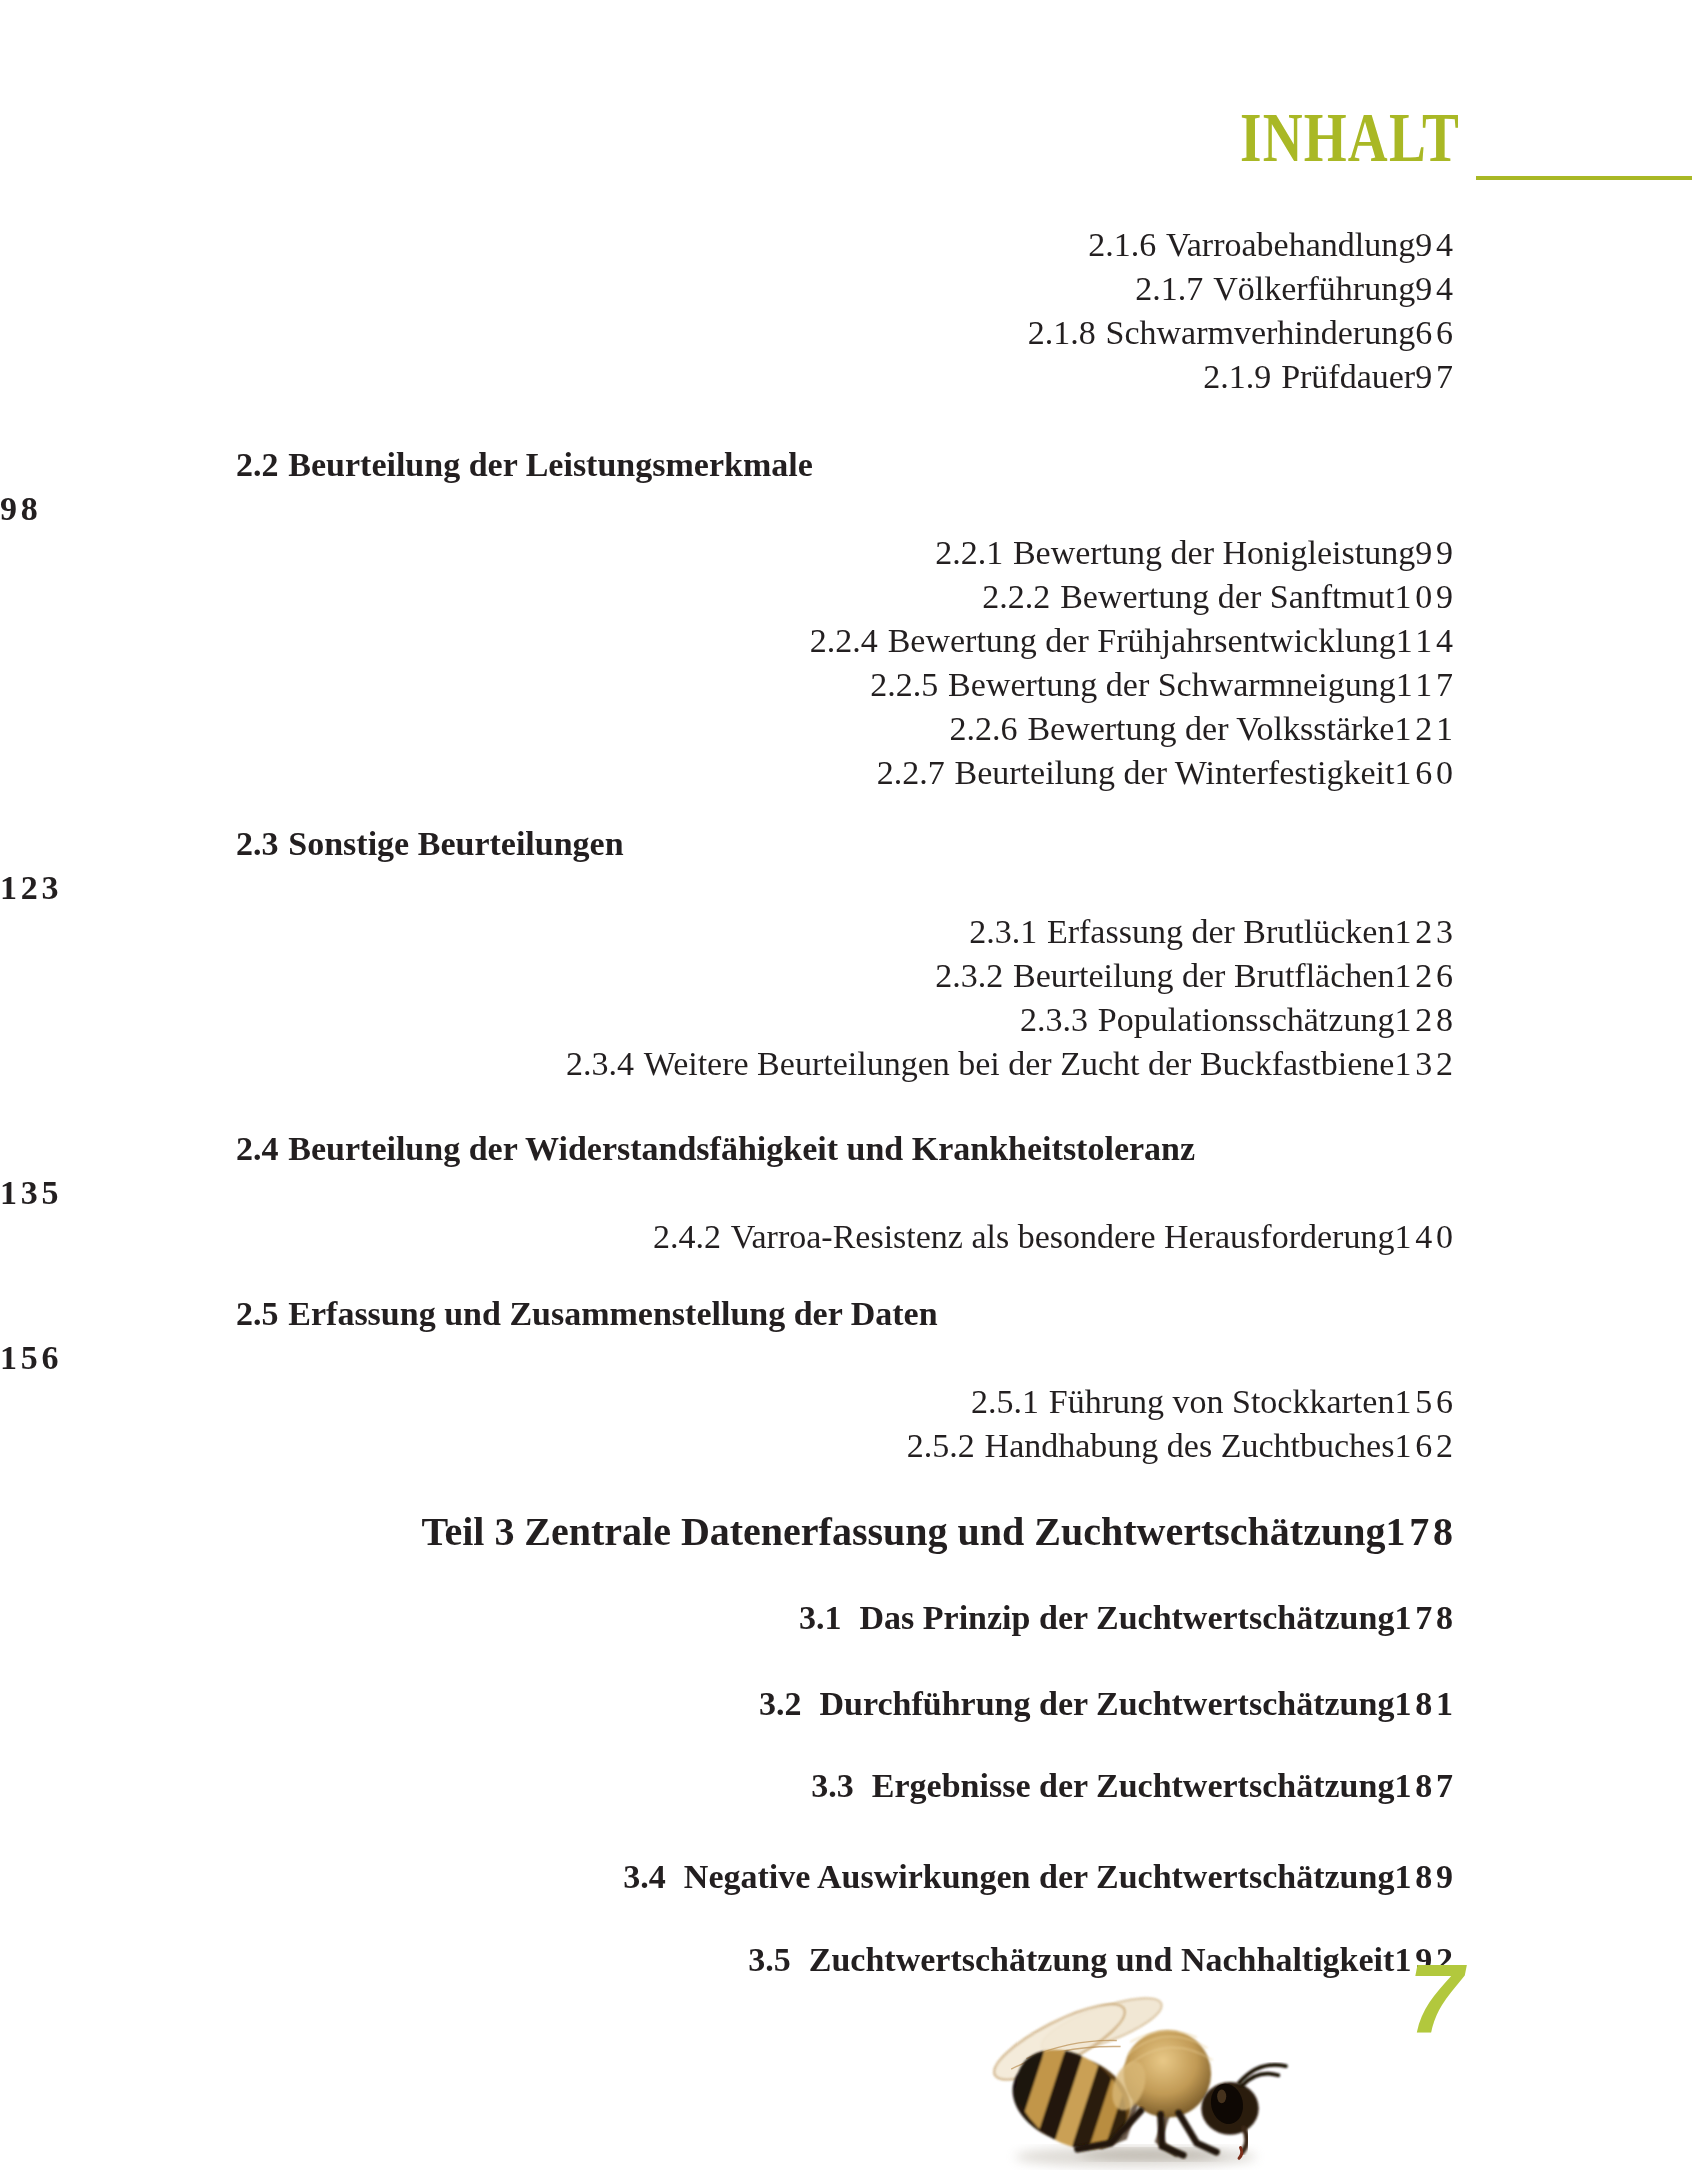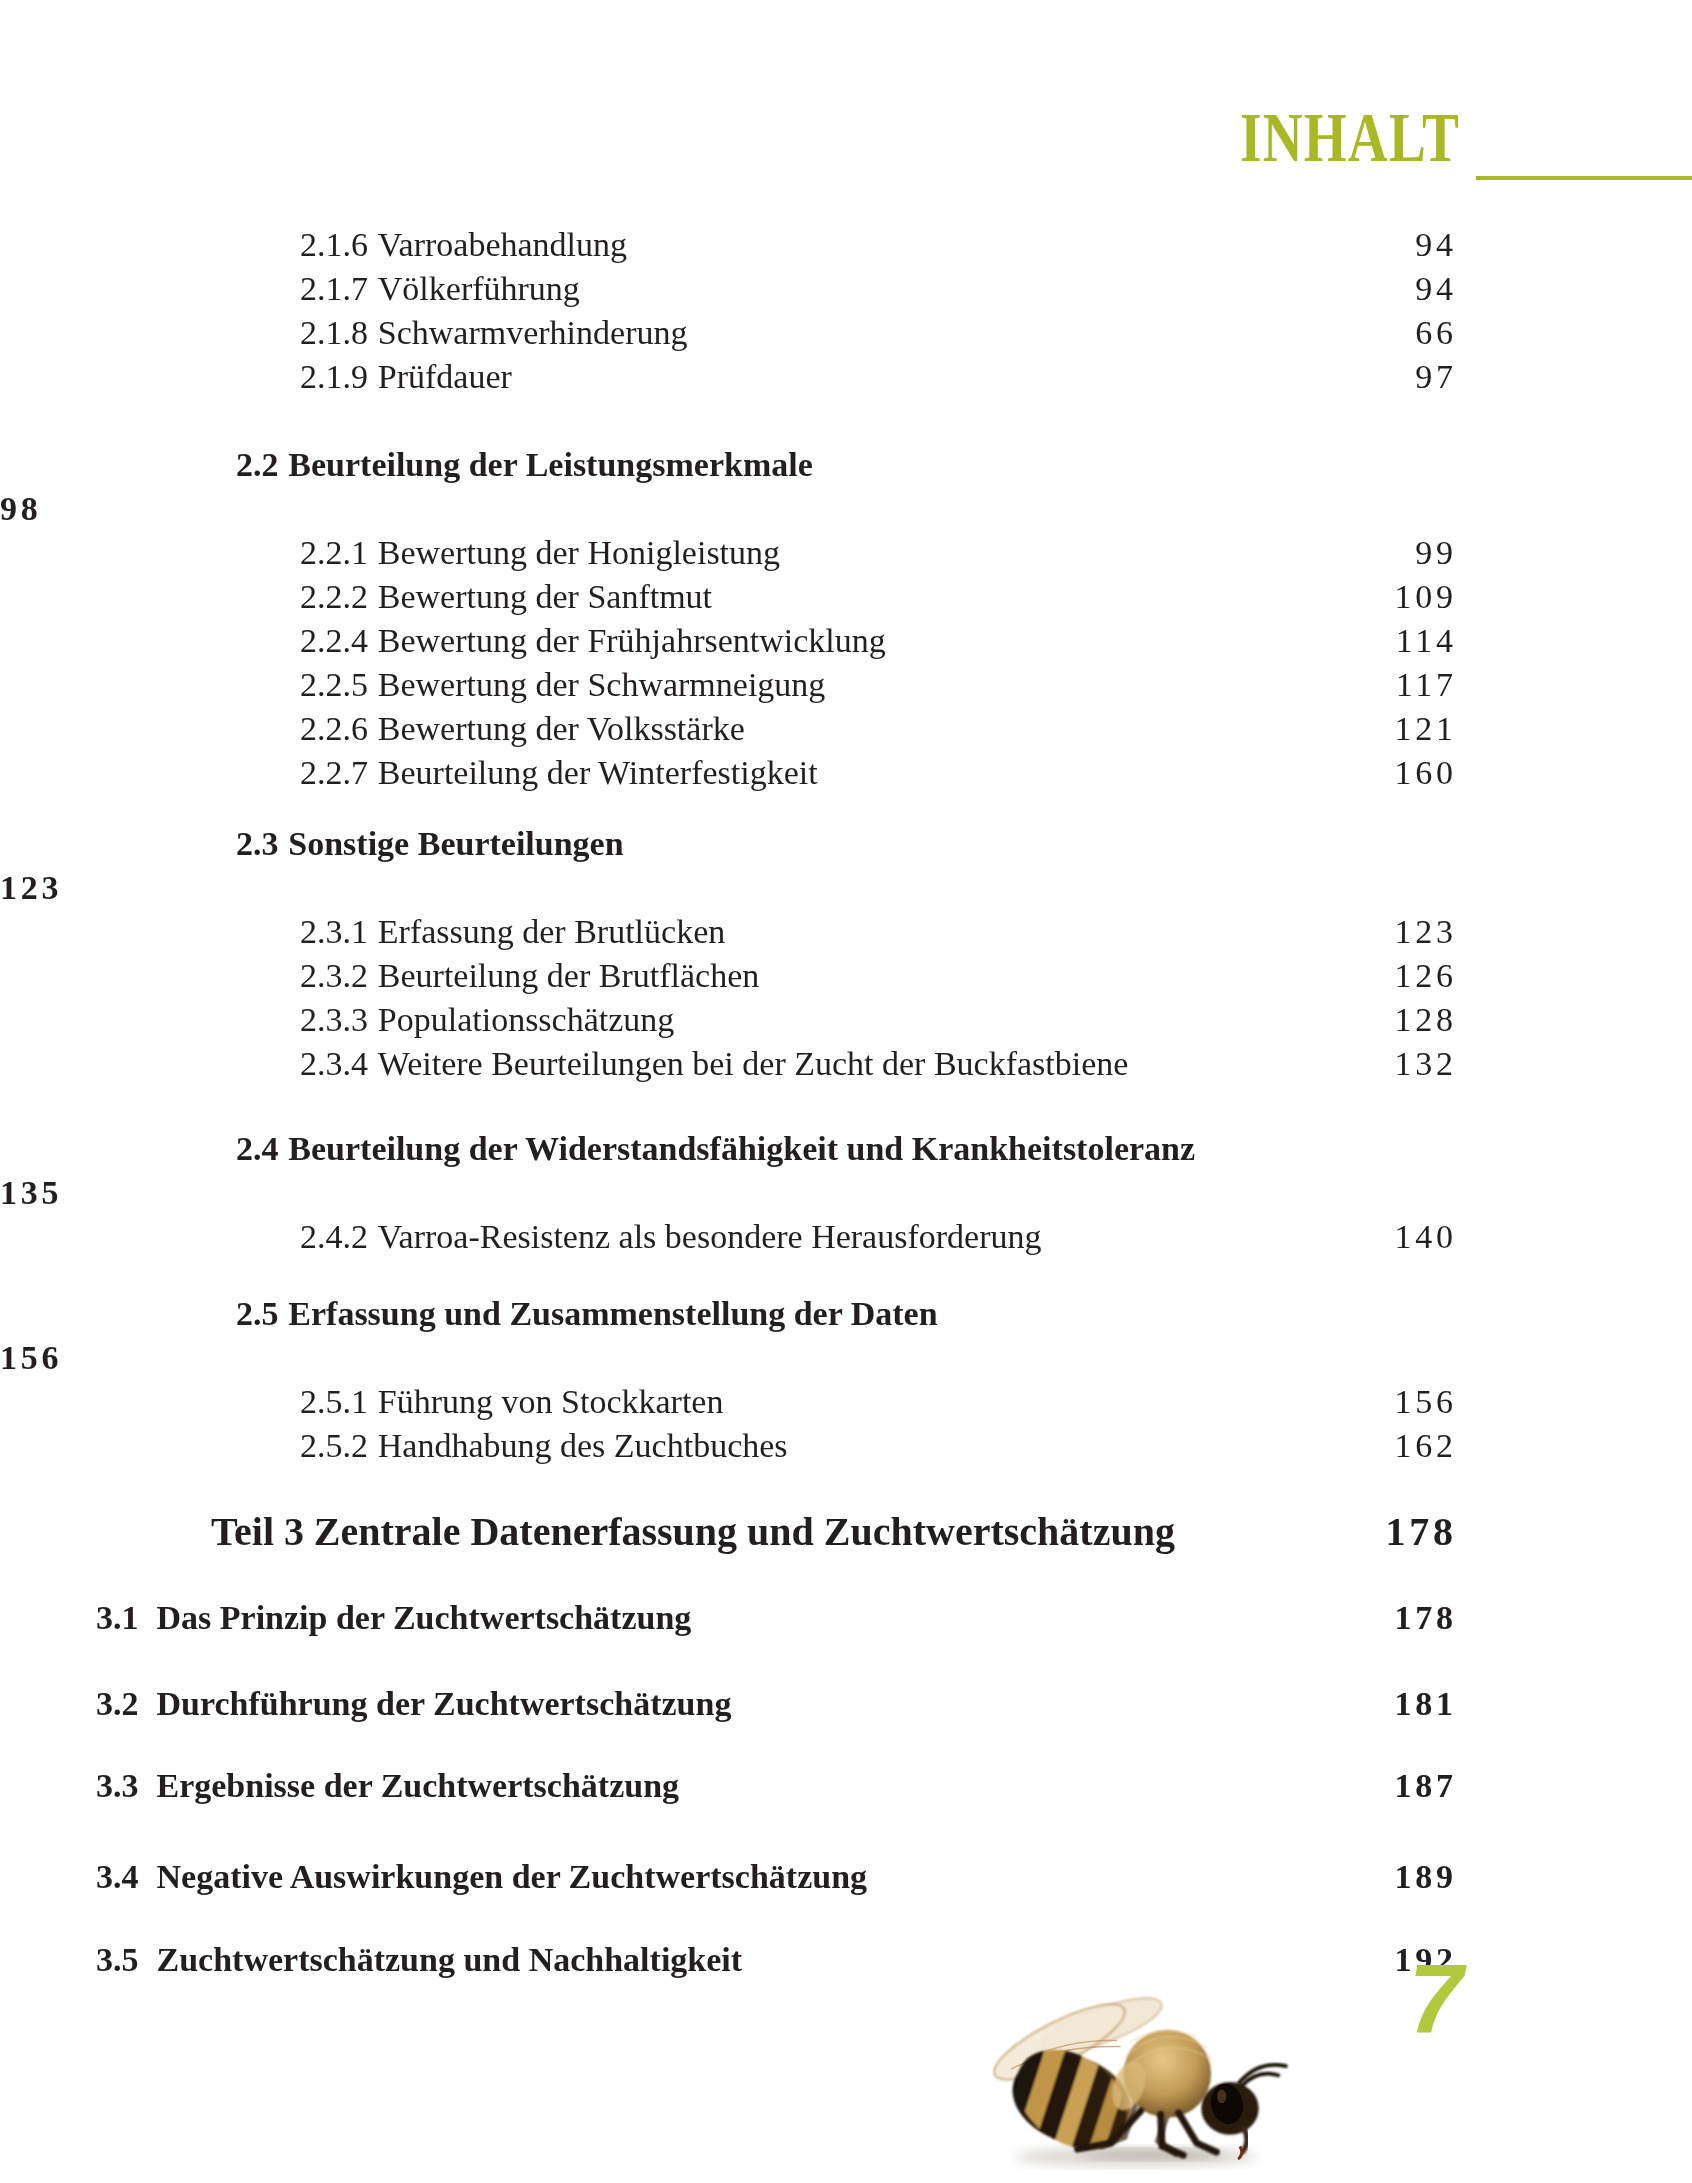--- a/index.html
+++ b/index.html
@@ -33,21 +33,21 @@
   }
   
   .toc{
     position:absolute;
     top:223px;
     left:0;
     right:0;
   }
   .row{
     display:flex;
-    justify-content:space-between;
+    justify-content:flex-end;
     align-items:baseline;
     font-size:34px;
     line-height:44px;
     padding-right:240px;
     white-space:nowrap;
   }
   .row .id{margin-right:9.8px;}
   .row .pg{letter-spacing:3.8px;margin-right:-3.8px;}
   .sub  .t{padding-left:300px;}
   .sec  {font-weight:700;flex-direction:column;}

